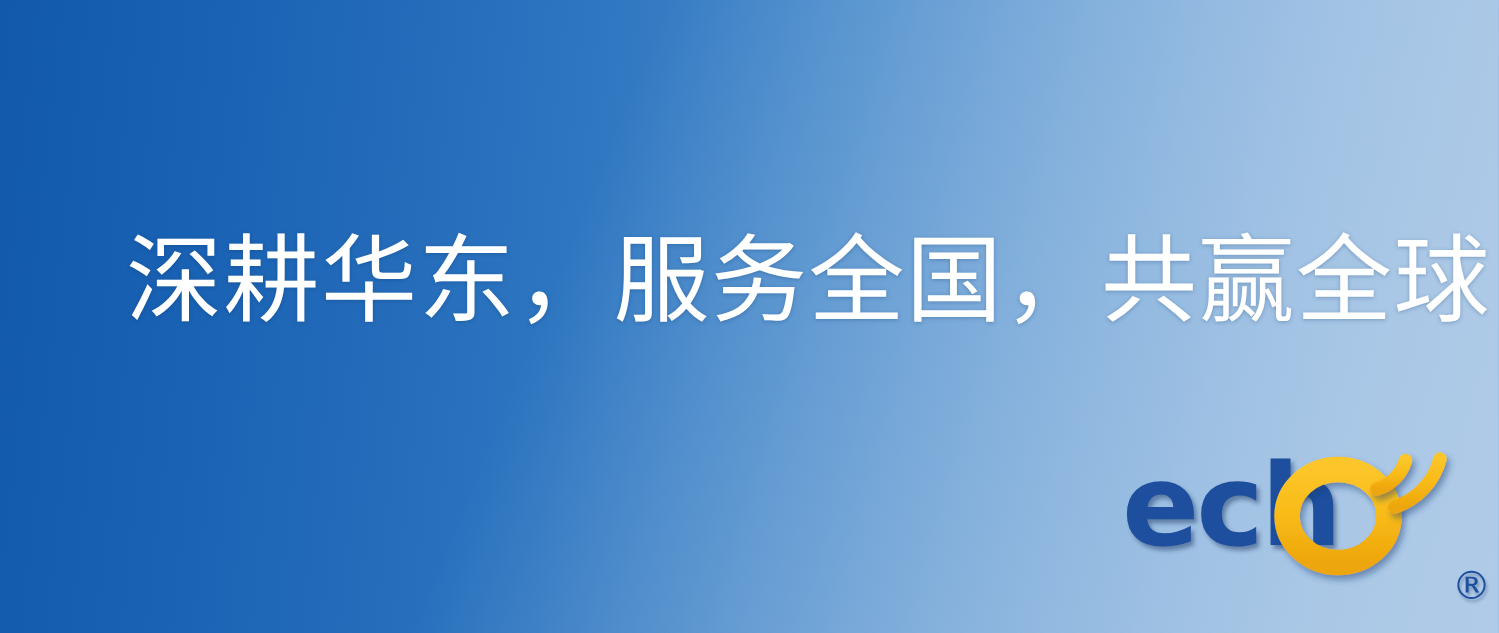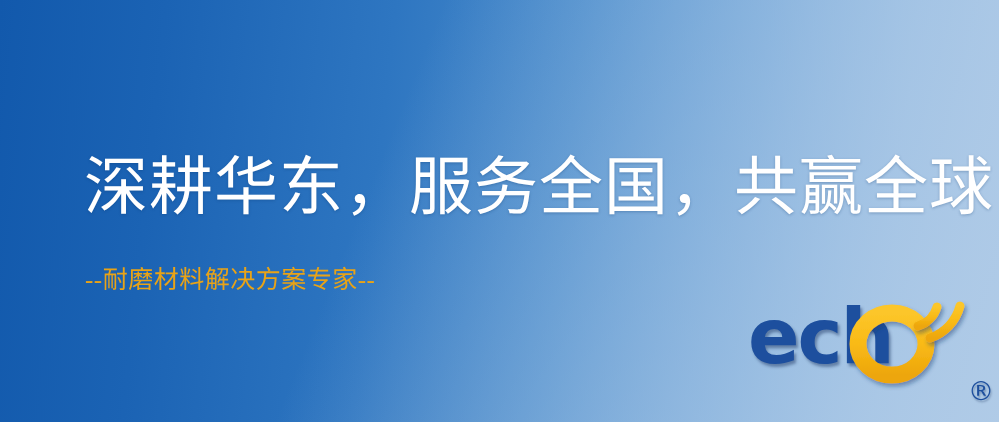--- a/index.html
+++ b/index.html
@@ -123,21 +123,20 @@
     text-shadow: 1px 2px 2px rgba(20, 45, 90, 0.35);
   }
 </style>
 </head>
 <body>
 
 <div class="banner">
 
   <h1 class="headline">深耕华东，服务全国，共赢全球</h1>
 
-  <p class="subtitle">--耐磨材料解决方案专家--</p>
 
   <div class="logo">
 
     <span class="logo-echo-text">ech</span>
 
     <svg class="logo-mark" viewBox="0 0 255 126" xmlns="http://www.w3.org/2000/svg">
       <defs>
         <linearGradient id="yellowGrad" x1="0" y1="0" x2="0" y2="1">
           <stop offset="0%" stop-color="#fcc62a"></stop>
           <stop offset="50%" stop-color="#f9ba16"></stop>

